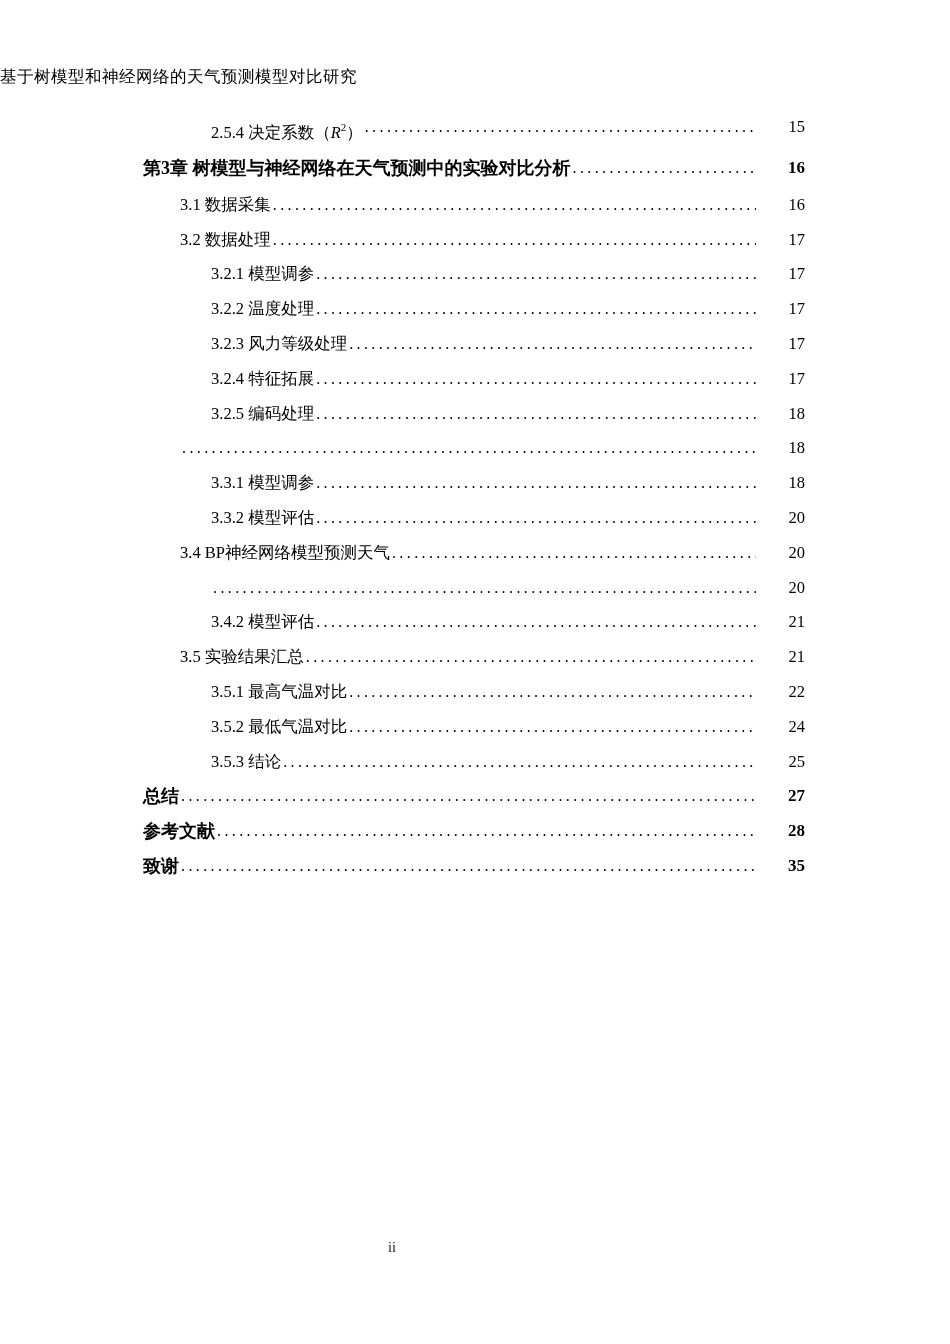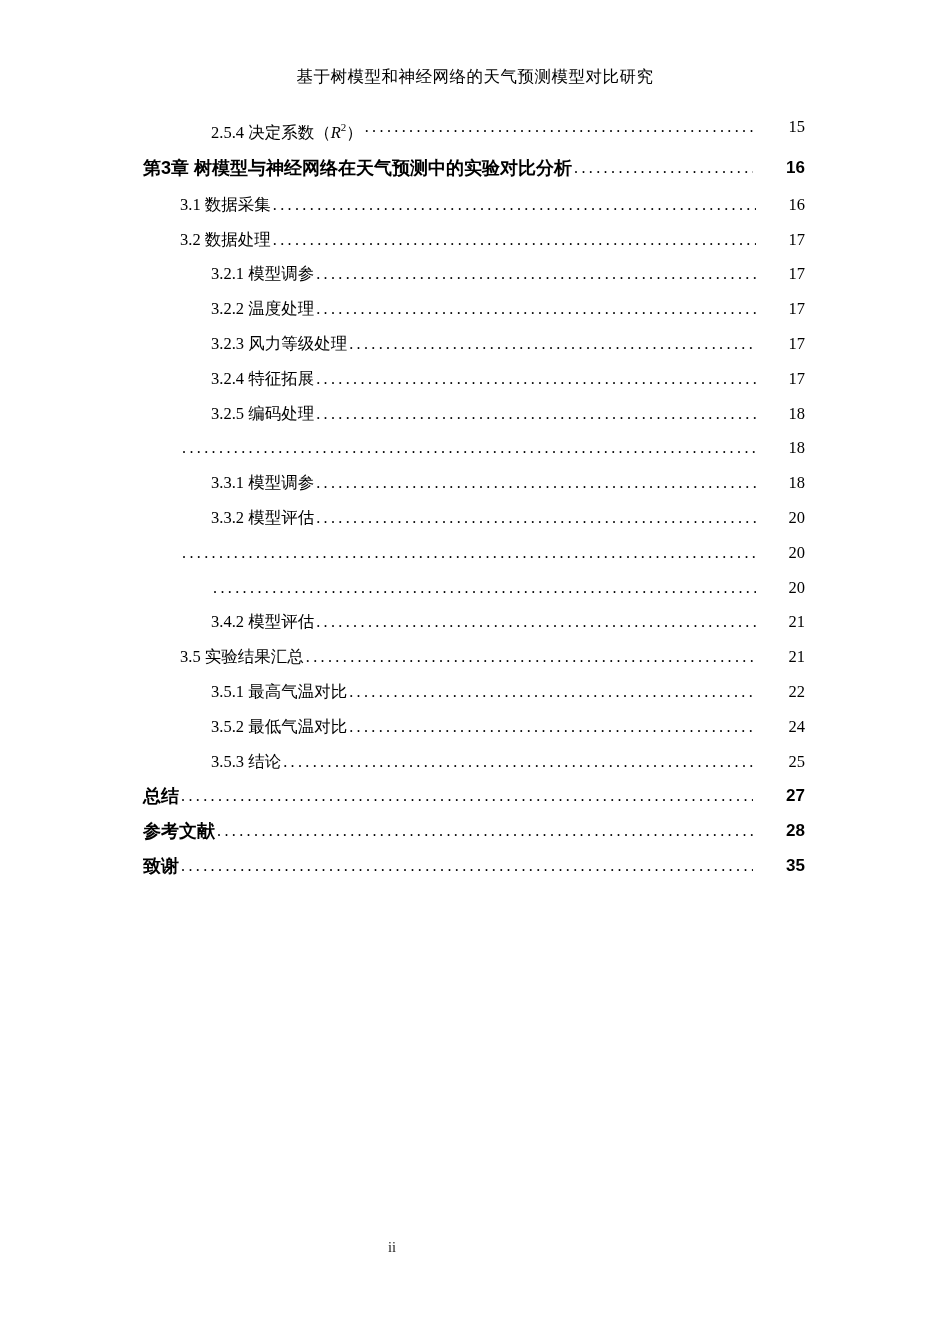--- a/index.html
+++ b/index.html
@@ -9,21 +9,21 @@
     position: relative;
     font-family: "Liberation Serif", "DejaVu Serif", serif;
     color: #000;
     overflow: hidden;
   }
   .page { position: absolute; inset: 0; background: #fff; }
 
   .running-header {
     position: absolute;
     top: 66px; left: 0; width: 100%;
-    text-align: center;
+    text-align: left;
     font-size: 16.5px;
     letter-spacing: 0.5px;
     color: #000;
   }
 
   .toc {
     position: absolute;
     top: 110px; left: 143px; right: 145px;
   }
   .toc-row {
@@ -34,21 +34,21 @@
     white-space: nowrap;
     justify-content: flex-end;
   }
   .toc-row.lvl2 { padding-left: 37px; }
   .toc-row.lvl3 { padding-left: 68px; }
   .toc-row.chapter { height: 40px; line-height: 40px; margin-top: 3px; }
 
   .toc-label { white-space: nowrap; flex: 0 0 auto; }
   .toc-row.bold .toc-label,
   .toc-row.bold .pageno {
-    font-family: Liberation Sans, sans-serif;
+    font-family: Liberation Serif, serif;
     font-weight: 700;
   }
   .toc-row.bold .toc-label { font-size: 18px; }
   .toc-row.bold .pageno { font-size: 17px; }
 
   .leader {
     flex: 1 1 auto;
     min-width: 0;
     overflow: hidden;
     white-space: nowrap;
@@ -131,20 +131,21 @@
         <span class="toc-label">3.3.1 模型调参</span>
         <span class="leader">............................................................................................................................................................................................................................</span>
         <span class="pageno">18</span>
       </div>
       <div class="toc-row lvl3">
         <span class="toc-label">3.3.2 模型评估</span>
         <span class="leader">............................................................................................................................................................................................................................</span>
         <span class="pageno">20</span>
       </div>
       <div class="toc-row lvl2">
+        <span class="toc-label">3.4 BP神经网络模型预测天气</span>
         <span class="leader">............................................................................................................................................................................................................................</span>
         <span class="pageno">20</span>
       </div>
       <div class="toc-row lvl3">
         <span class="leader">............................................................................................................................................................................................................................</span>
         <span class="pageno">20</span>
       </div>
       <div class="toc-row lvl3">
         <span class="toc-label">3.4.2 模型评估</span>
         <span class="leader">............................................................................................................................................................................................................................</span>

